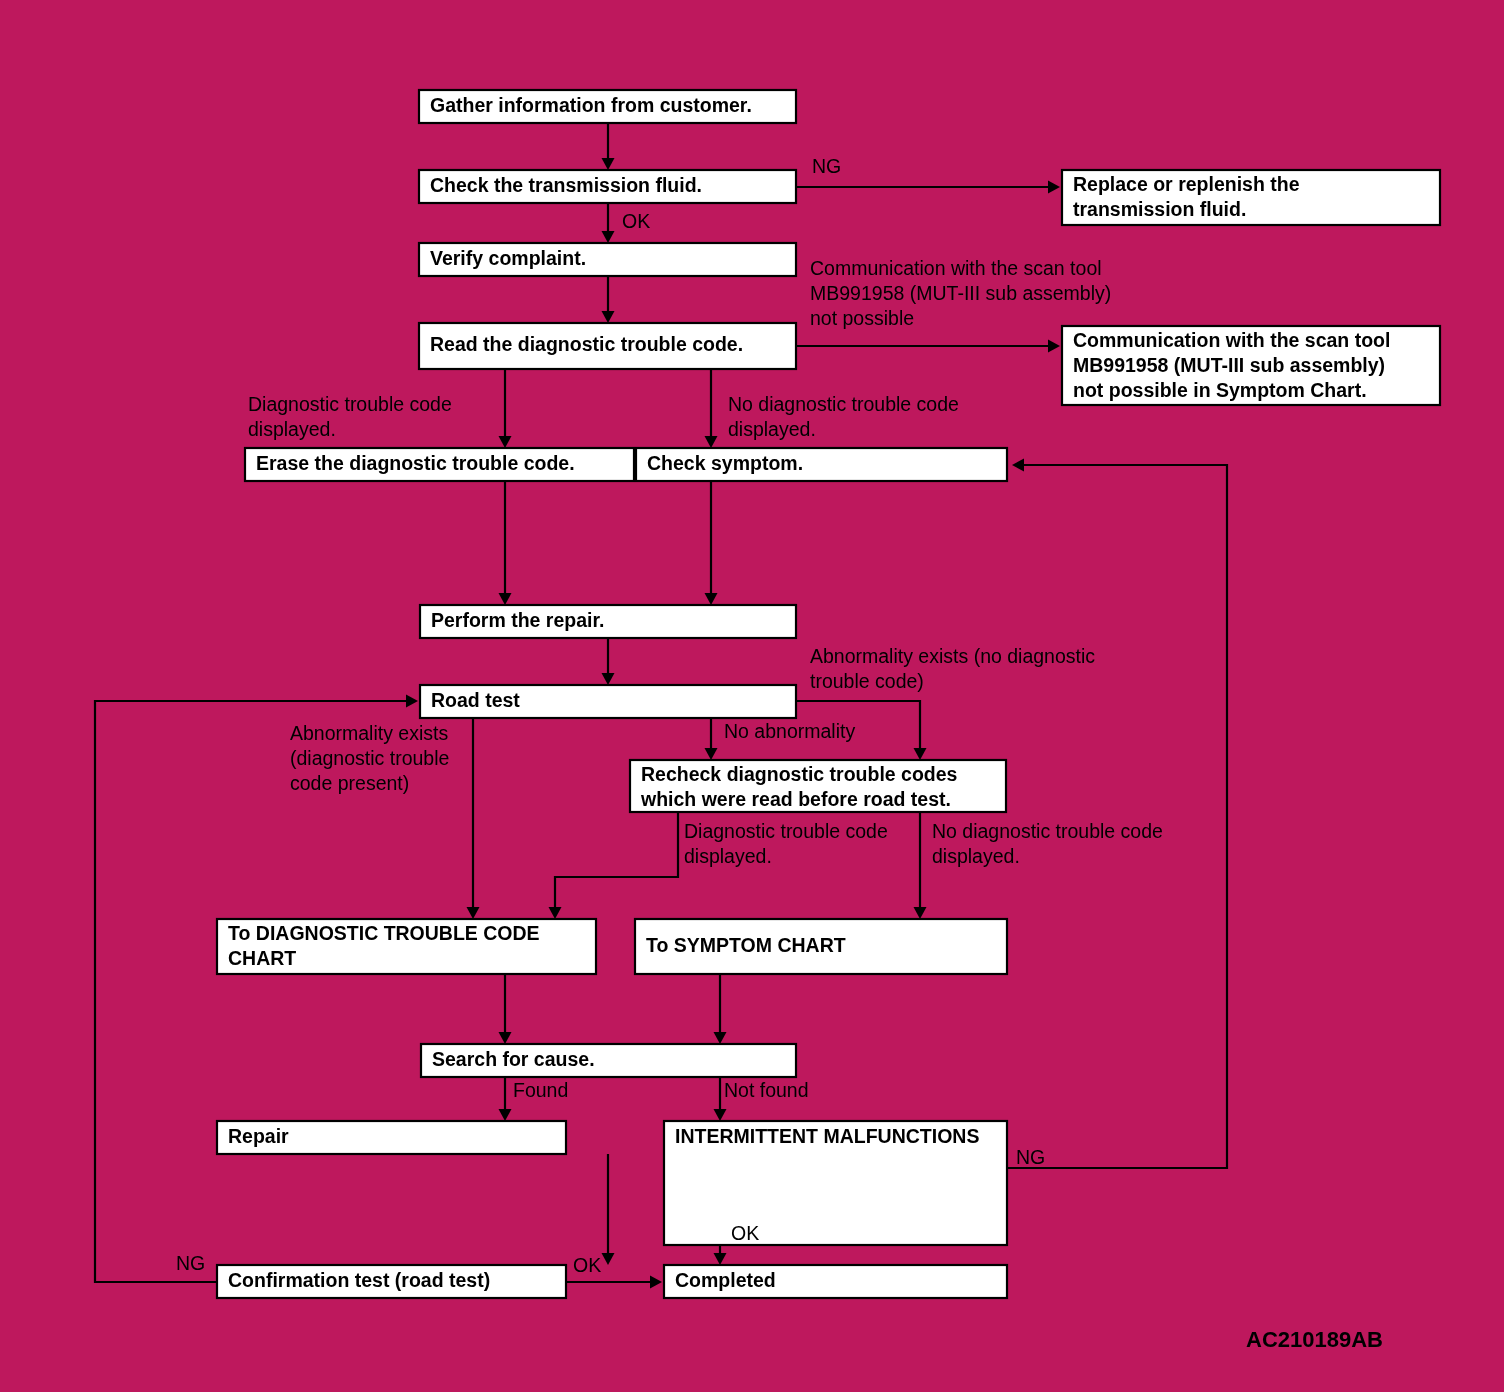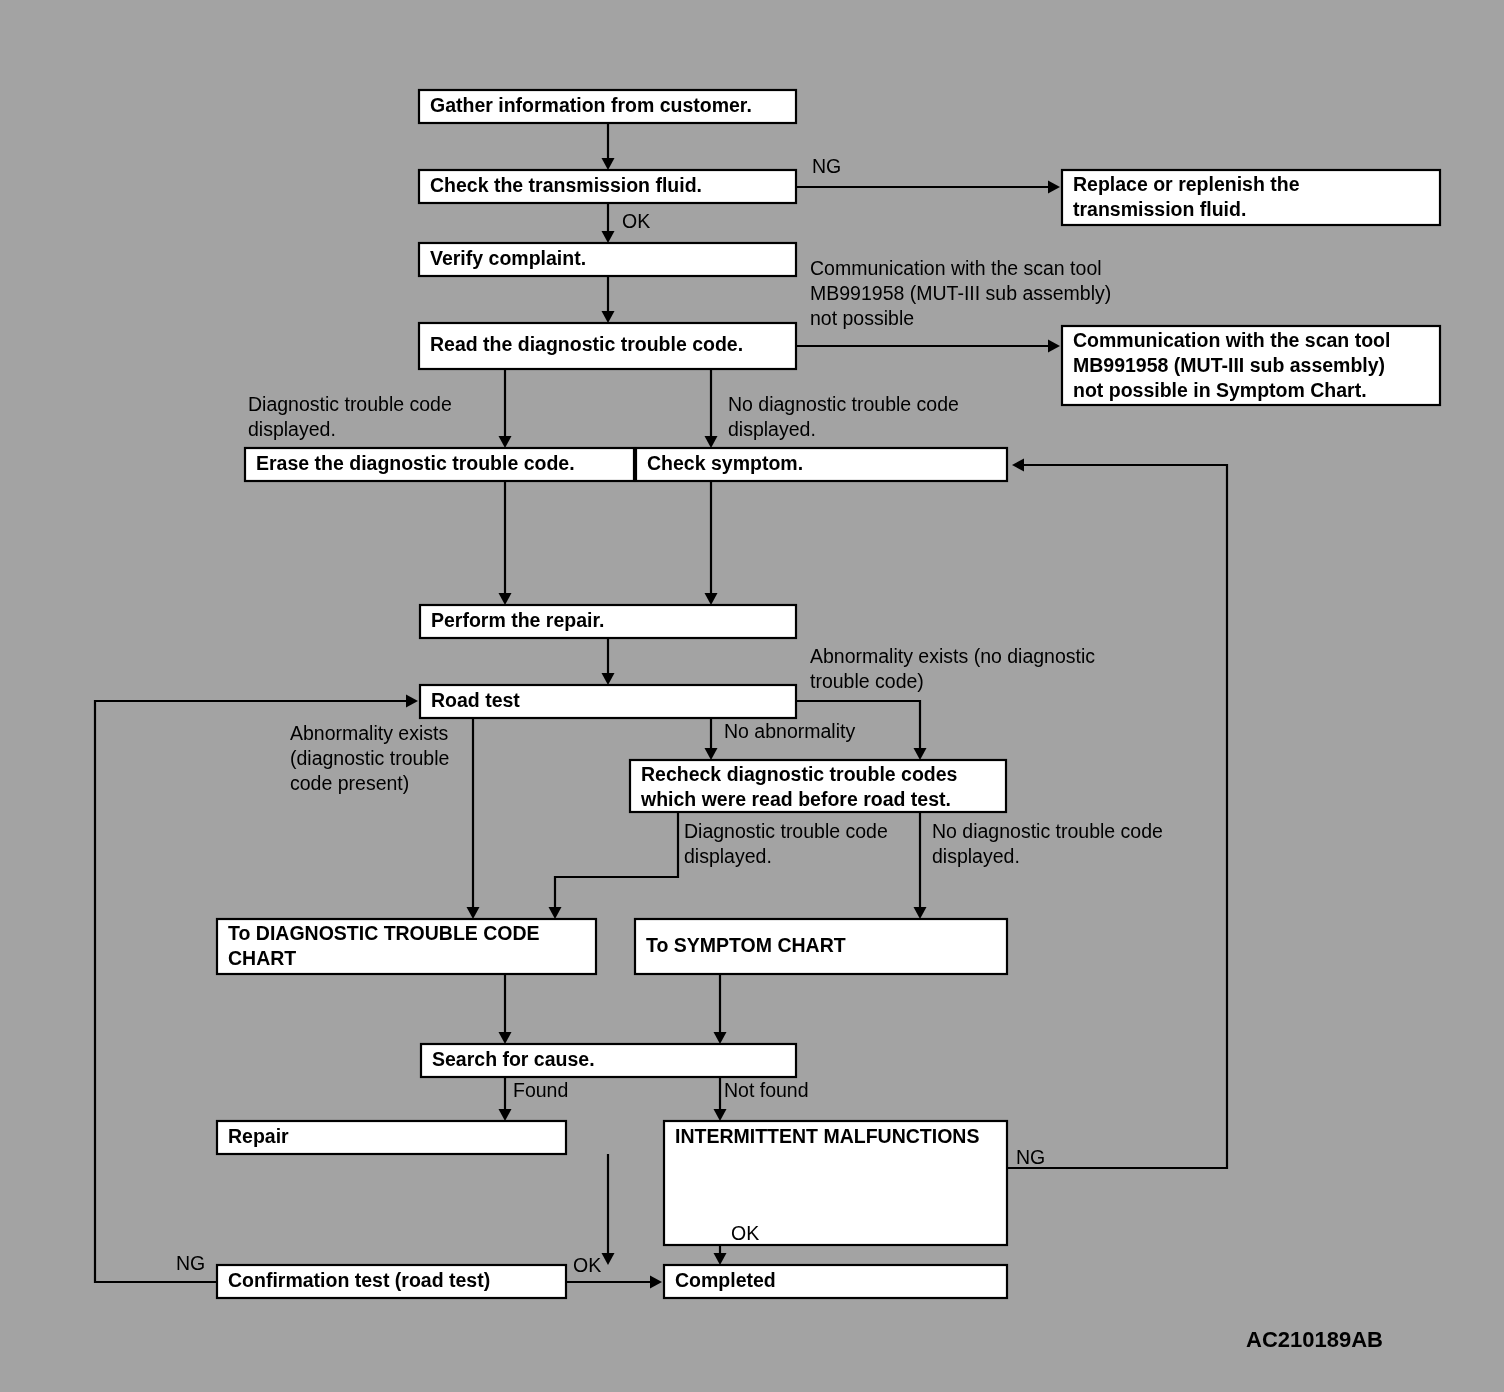--- a/index.html
+++ b/index.html
@@ -5,21 +5,21 @@
 <style>
   html, body {
     margin: 0;
     padding: 0;
     background: #ffffff;
   }
   #page {
     position: relative;
     width: 1504px;
     height: 1392px;
-    background: #a3a3a3;
+    background: #be185d;
     font-family: "Liberation Sans", sans-serif;
     overflow: hidden;
   }
   svg#flow {
     position: absolute;
     left: 0;
     top: 0;
     width: 1504px;
     height: 1392px;
     display: block;

